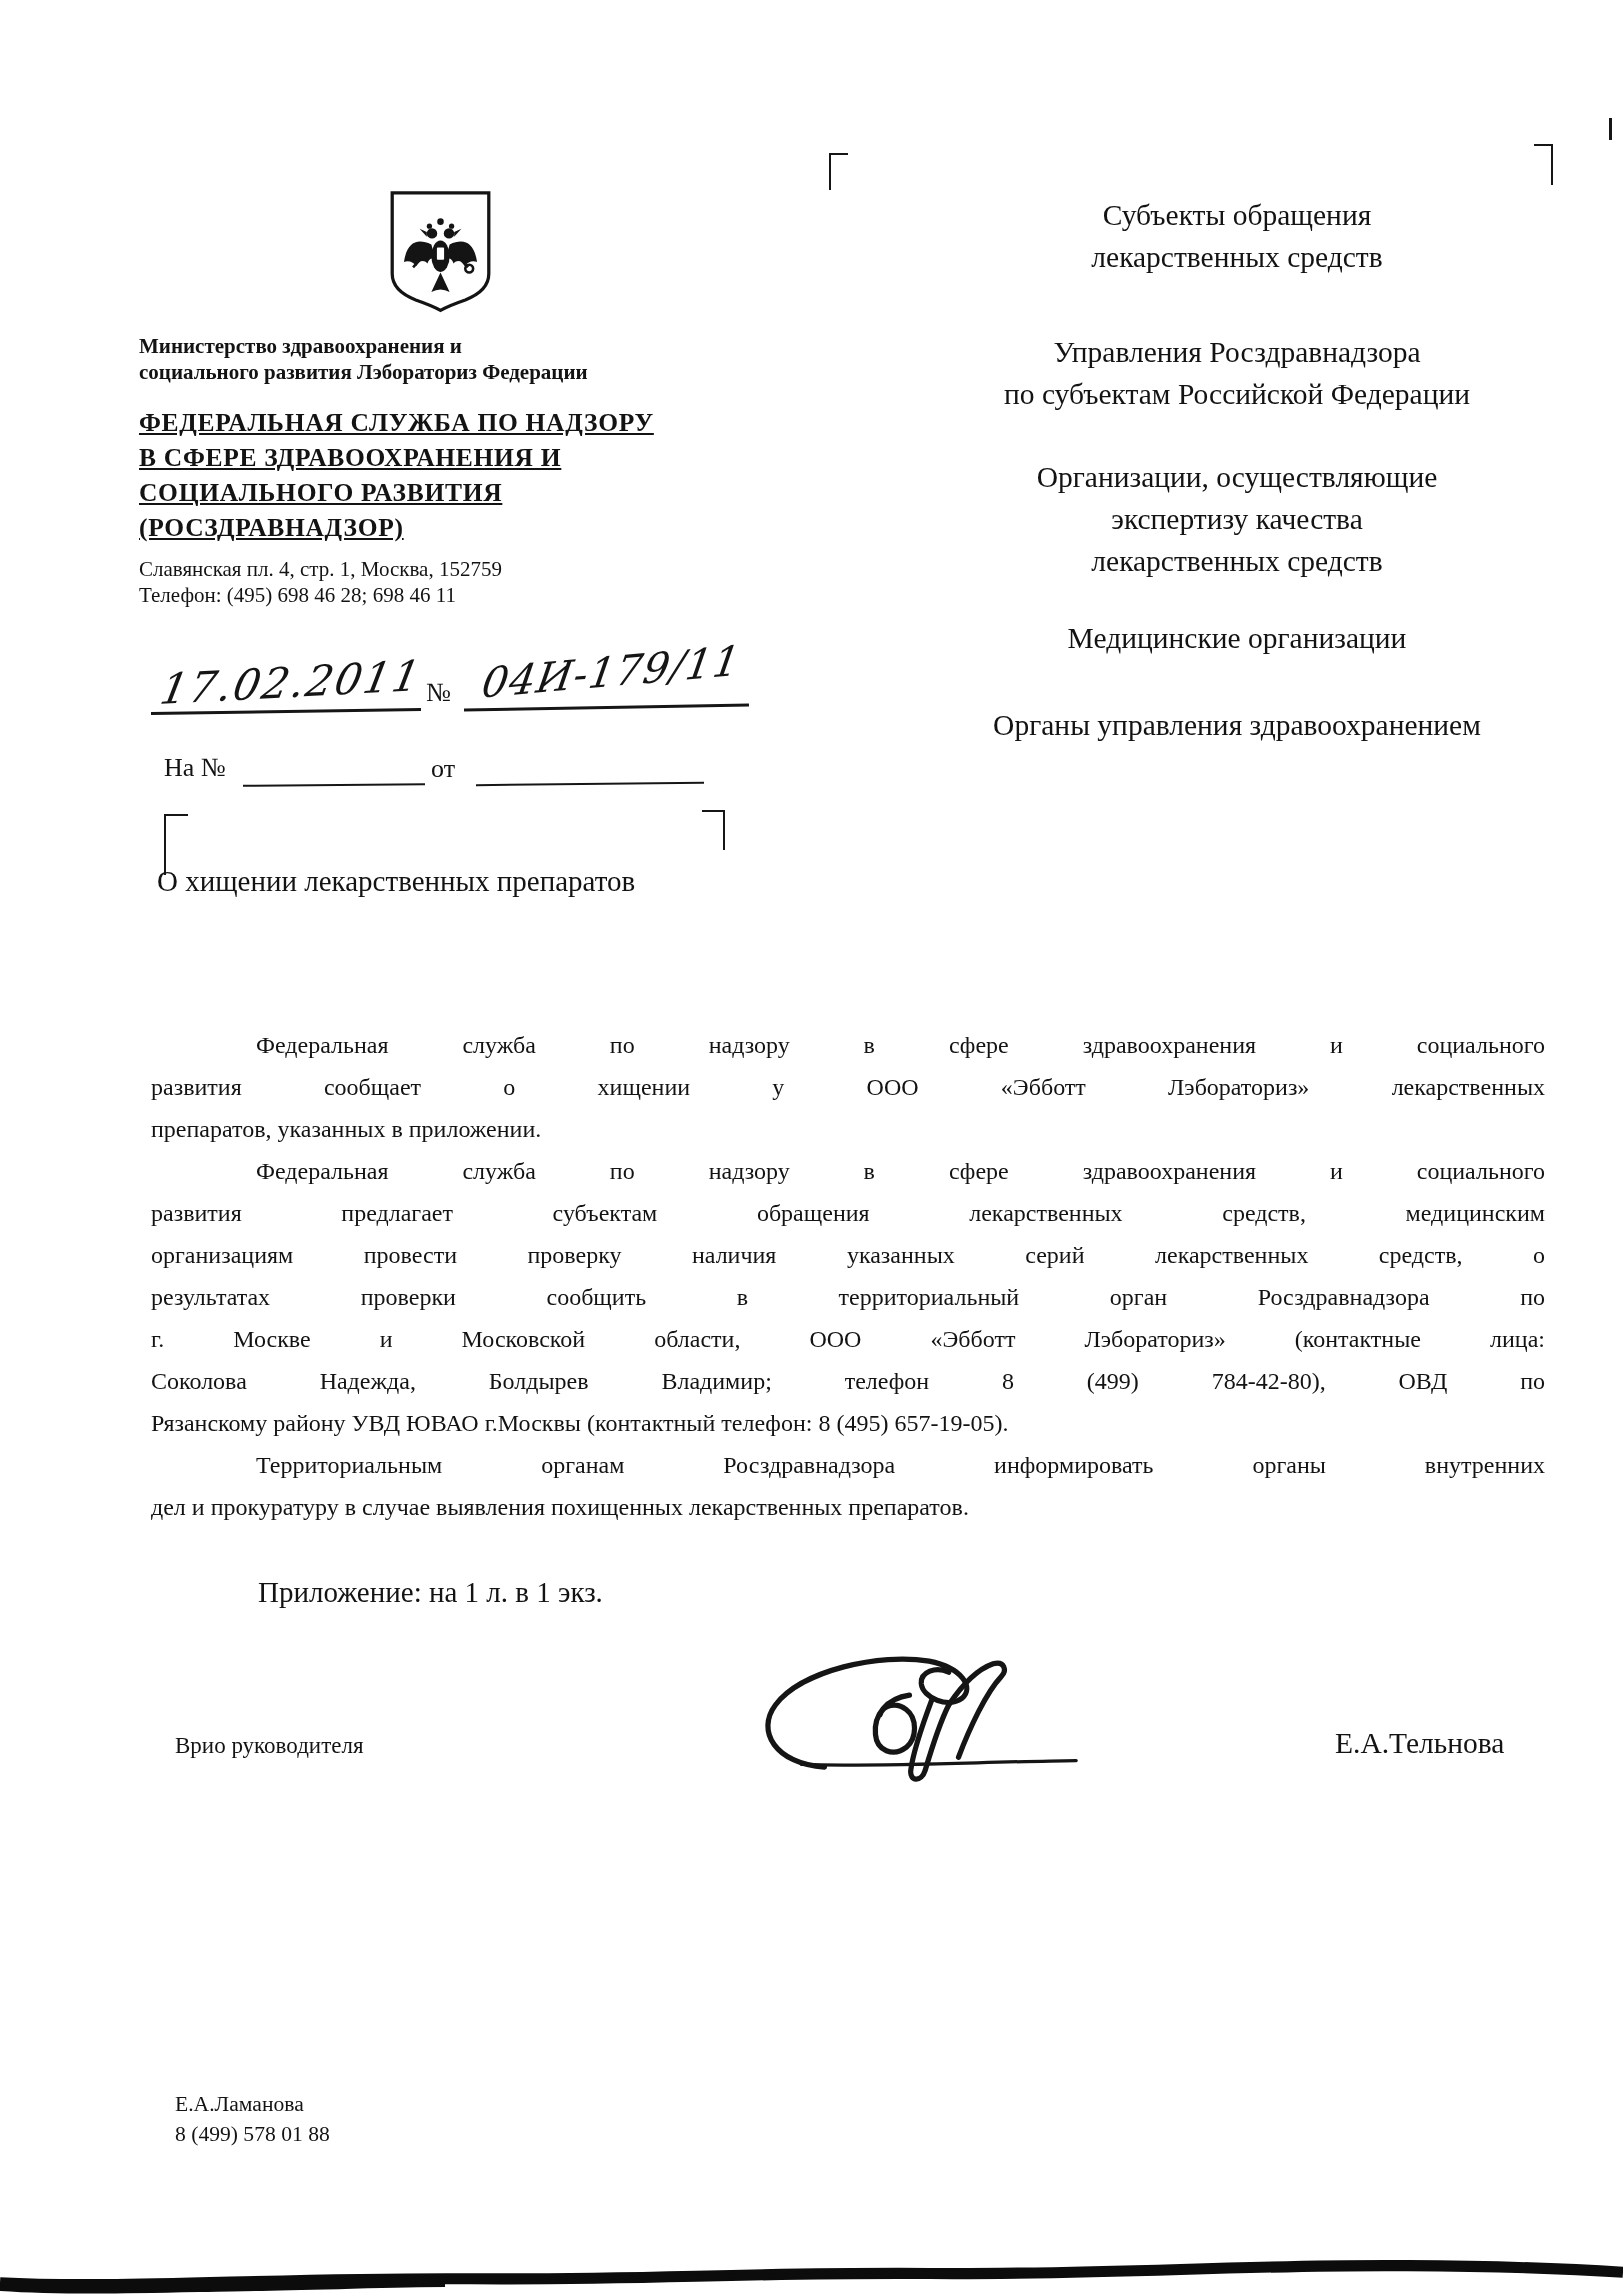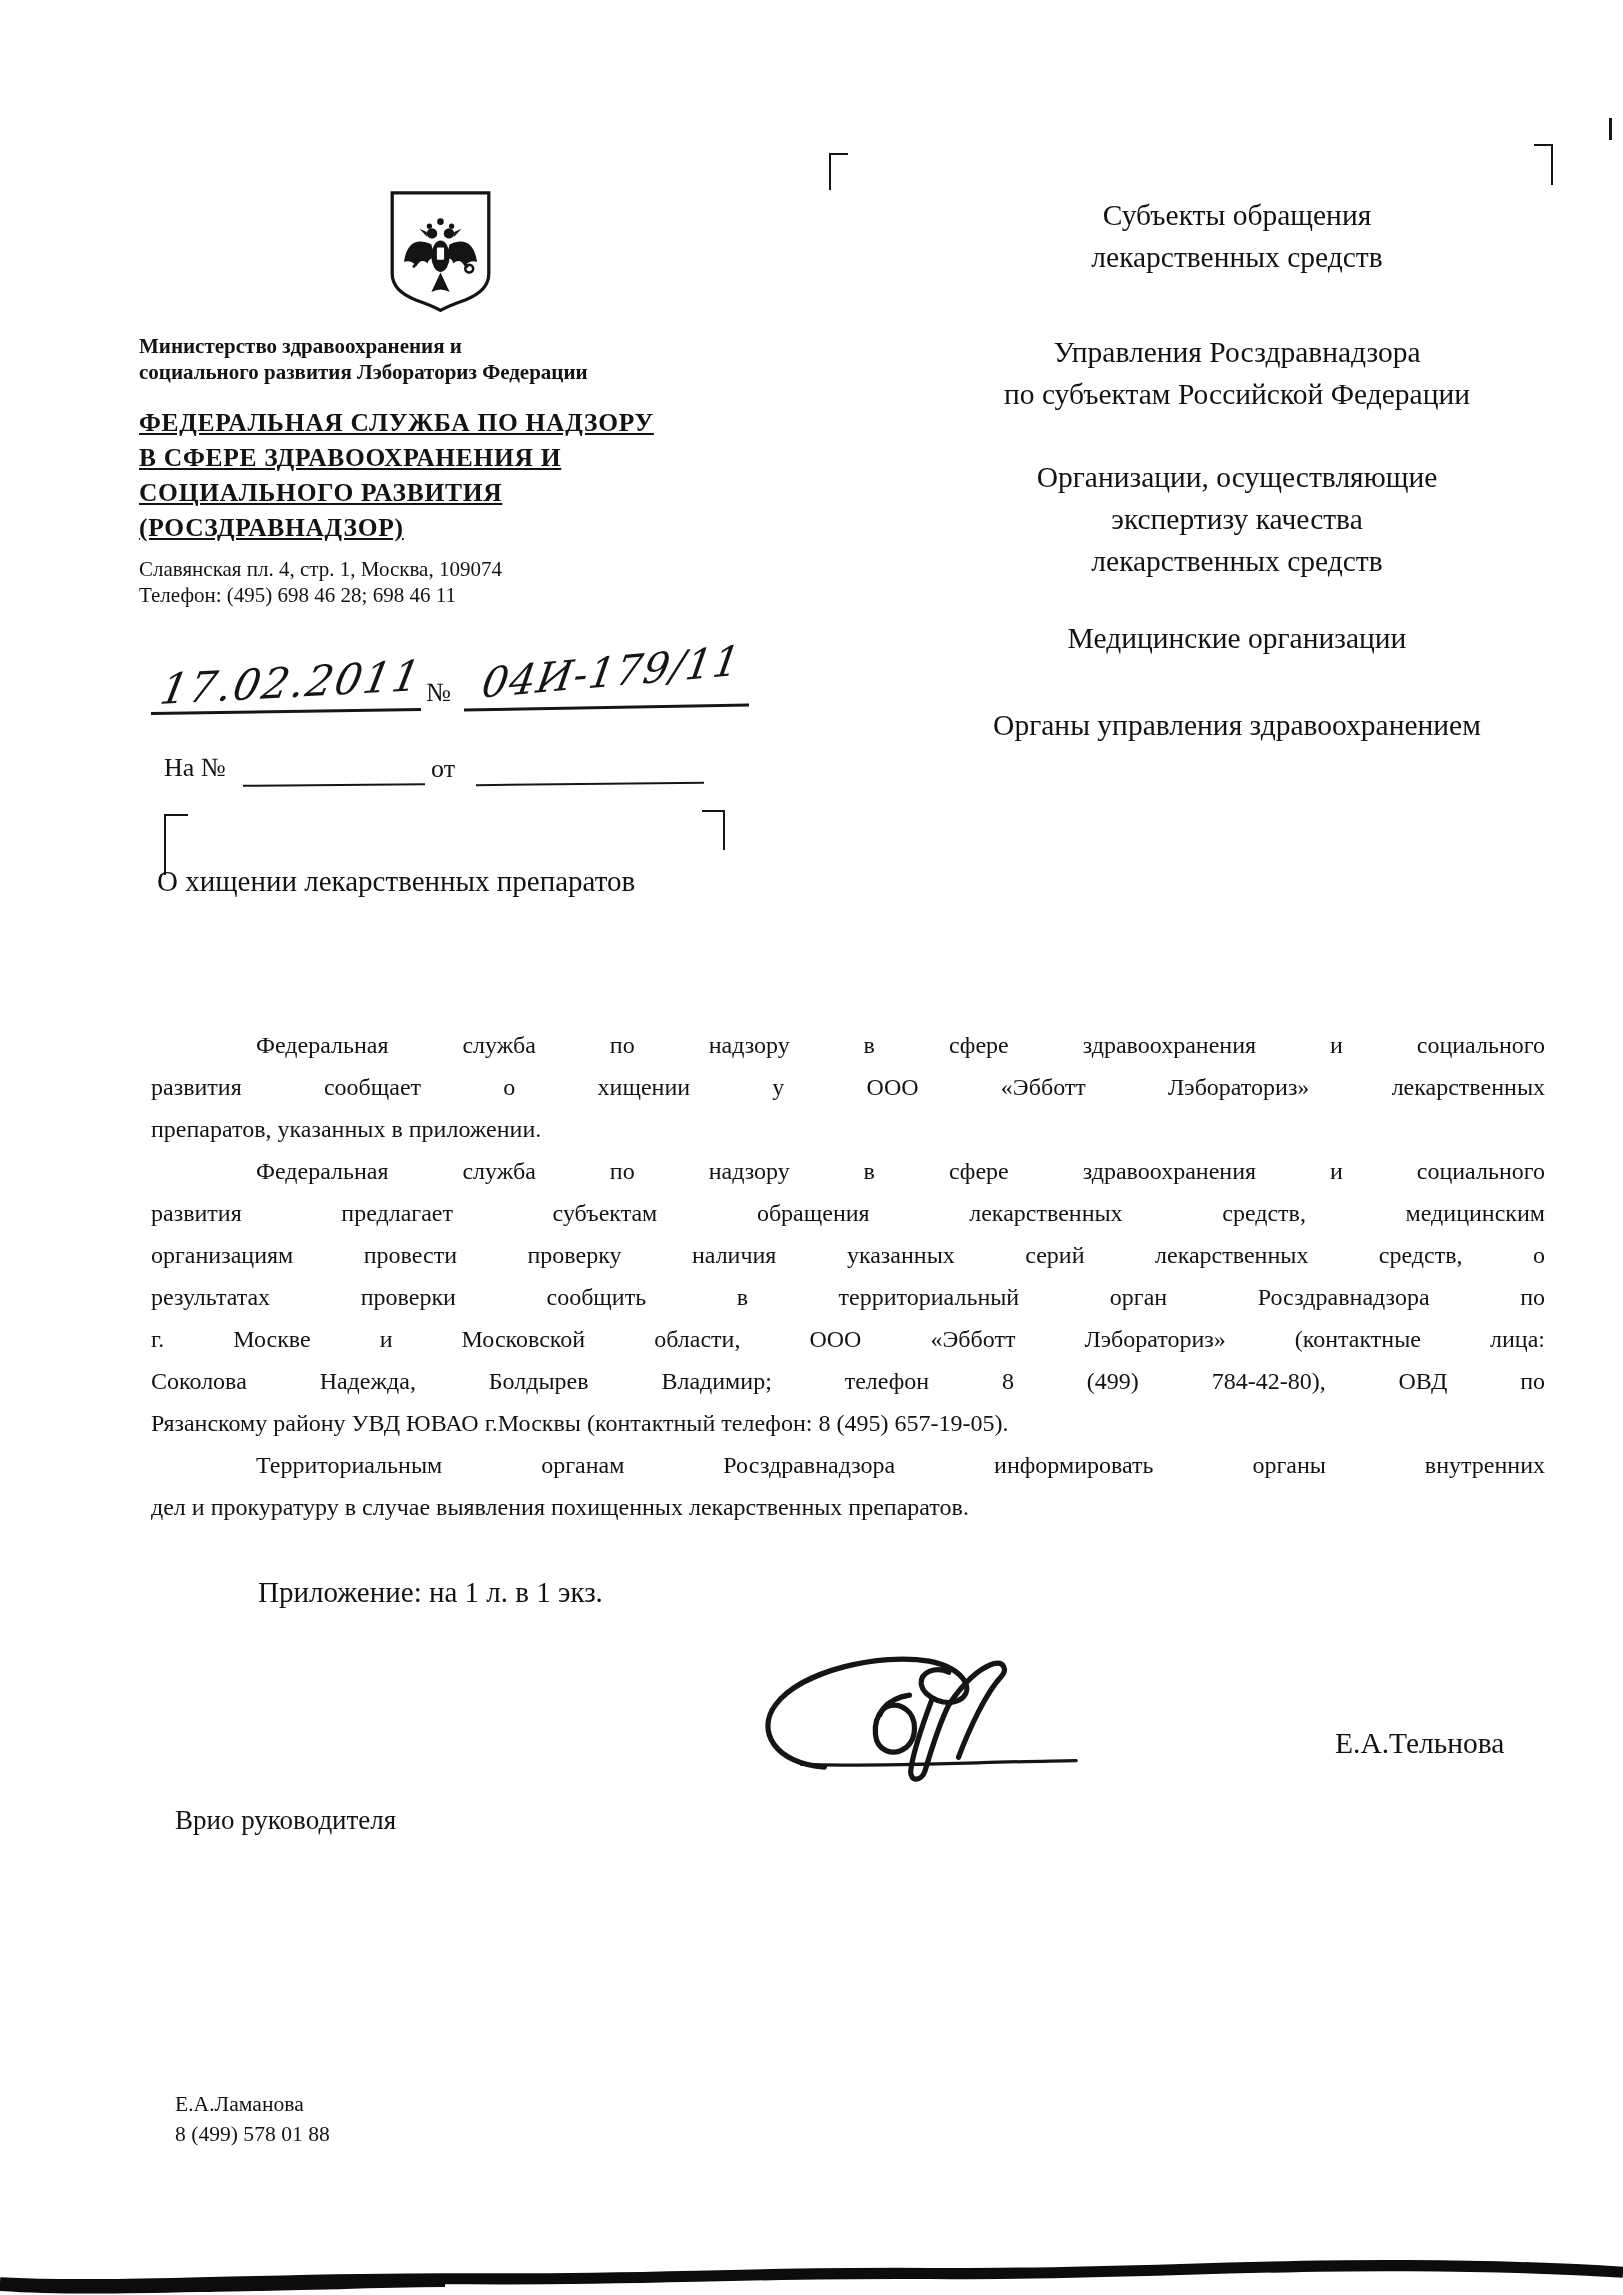--- a/index.html
+++ b/index.html
@@ -47,21 +47,21 @@
   #addressees{position:absolute;left:864px;top:194px;width:746px;text-align:center;}
   .addr-group{font-size:29.5px;line-height:42px;}
   .mg1{margin-top:53px;} .mg2{margin-top:41px;} .mg3{margin-top:35px;} .mg4{margin-top:45px;}
   
   #body-text{position:absolute;left:151px;top:1024px;width:1394px;font-size:24px;}
   .bl{height:42px;line-height:42px;text-align:justify;text-align-last:justify;}
   .bl.end{text-align-last:left;}
   .bl.ind{text-indent:105px;}
   
   #attachment{position:absolute;left:151px;top:1576px;font-size:29px;padding-left:107px;}
-  #sig-position{position:absolute;left:175px;top:1805px;font-size:27px;}
+  #sig-position{position:absolute;left:175px;top:1733px;font-size:23px;}
   #sig-name{position:absolute;left:1299px;top:1727px;font-size:29.5px;margin-left:36px;}
   #signature-svg{position:absolute;left:746px;top:1636px;}
   #executor{position:absolute;left:175px;top:2089px;font-size:21.6px;line-height:30px;}
   
   #scan-artifact{position:absolute;left:0px;top:2255px;}
 </style>
 </head>
 <body>
 
 <div class="page">
@@ -97,21 +97,21 @@
       <div class="ministry">Министерство здравоохранения и</div>
       <div class="ministry">социального развития Лэбораториз Федерации</div>
     </div>
     <div class="service-wrap">
       <div class="service">ФЕДЕРАЛЬНАЯ СЛУЖБА ПО НАДЗОРУ</div>
       <div class="service">В СФЕРЕ ЗДРАВООХРАНЕНИЯ И</div>
       <div class="service">СОЦИАЛЬНОГО РАЗВИТИЯ</div>
       <div class="service">(РОСЗДРАВНАДЗОР)</div>
     </div>
     <div class="contact-wrap">
-      <div class="contact">Славянская пл. 4, стр. 1, Москва, 109074</div>
+      <div class="contact">Славянская пл. 4, стр. 1, Москва, 152759</div>
       <div class="contact">Телефон: (495) 698 46 28; 698 46 11</div>
     </div>
   </div>
 
   <div id="ref">
     <span class="hand" id="hand-date">17.02.2011</span>
     <div class="uline" id="ul-date"></div>
     <span id="num-label">№</span>
     <span class="hand" id="hand-num">04И-179/11</span>
     <div class="uline" id="ul-num"></div>

